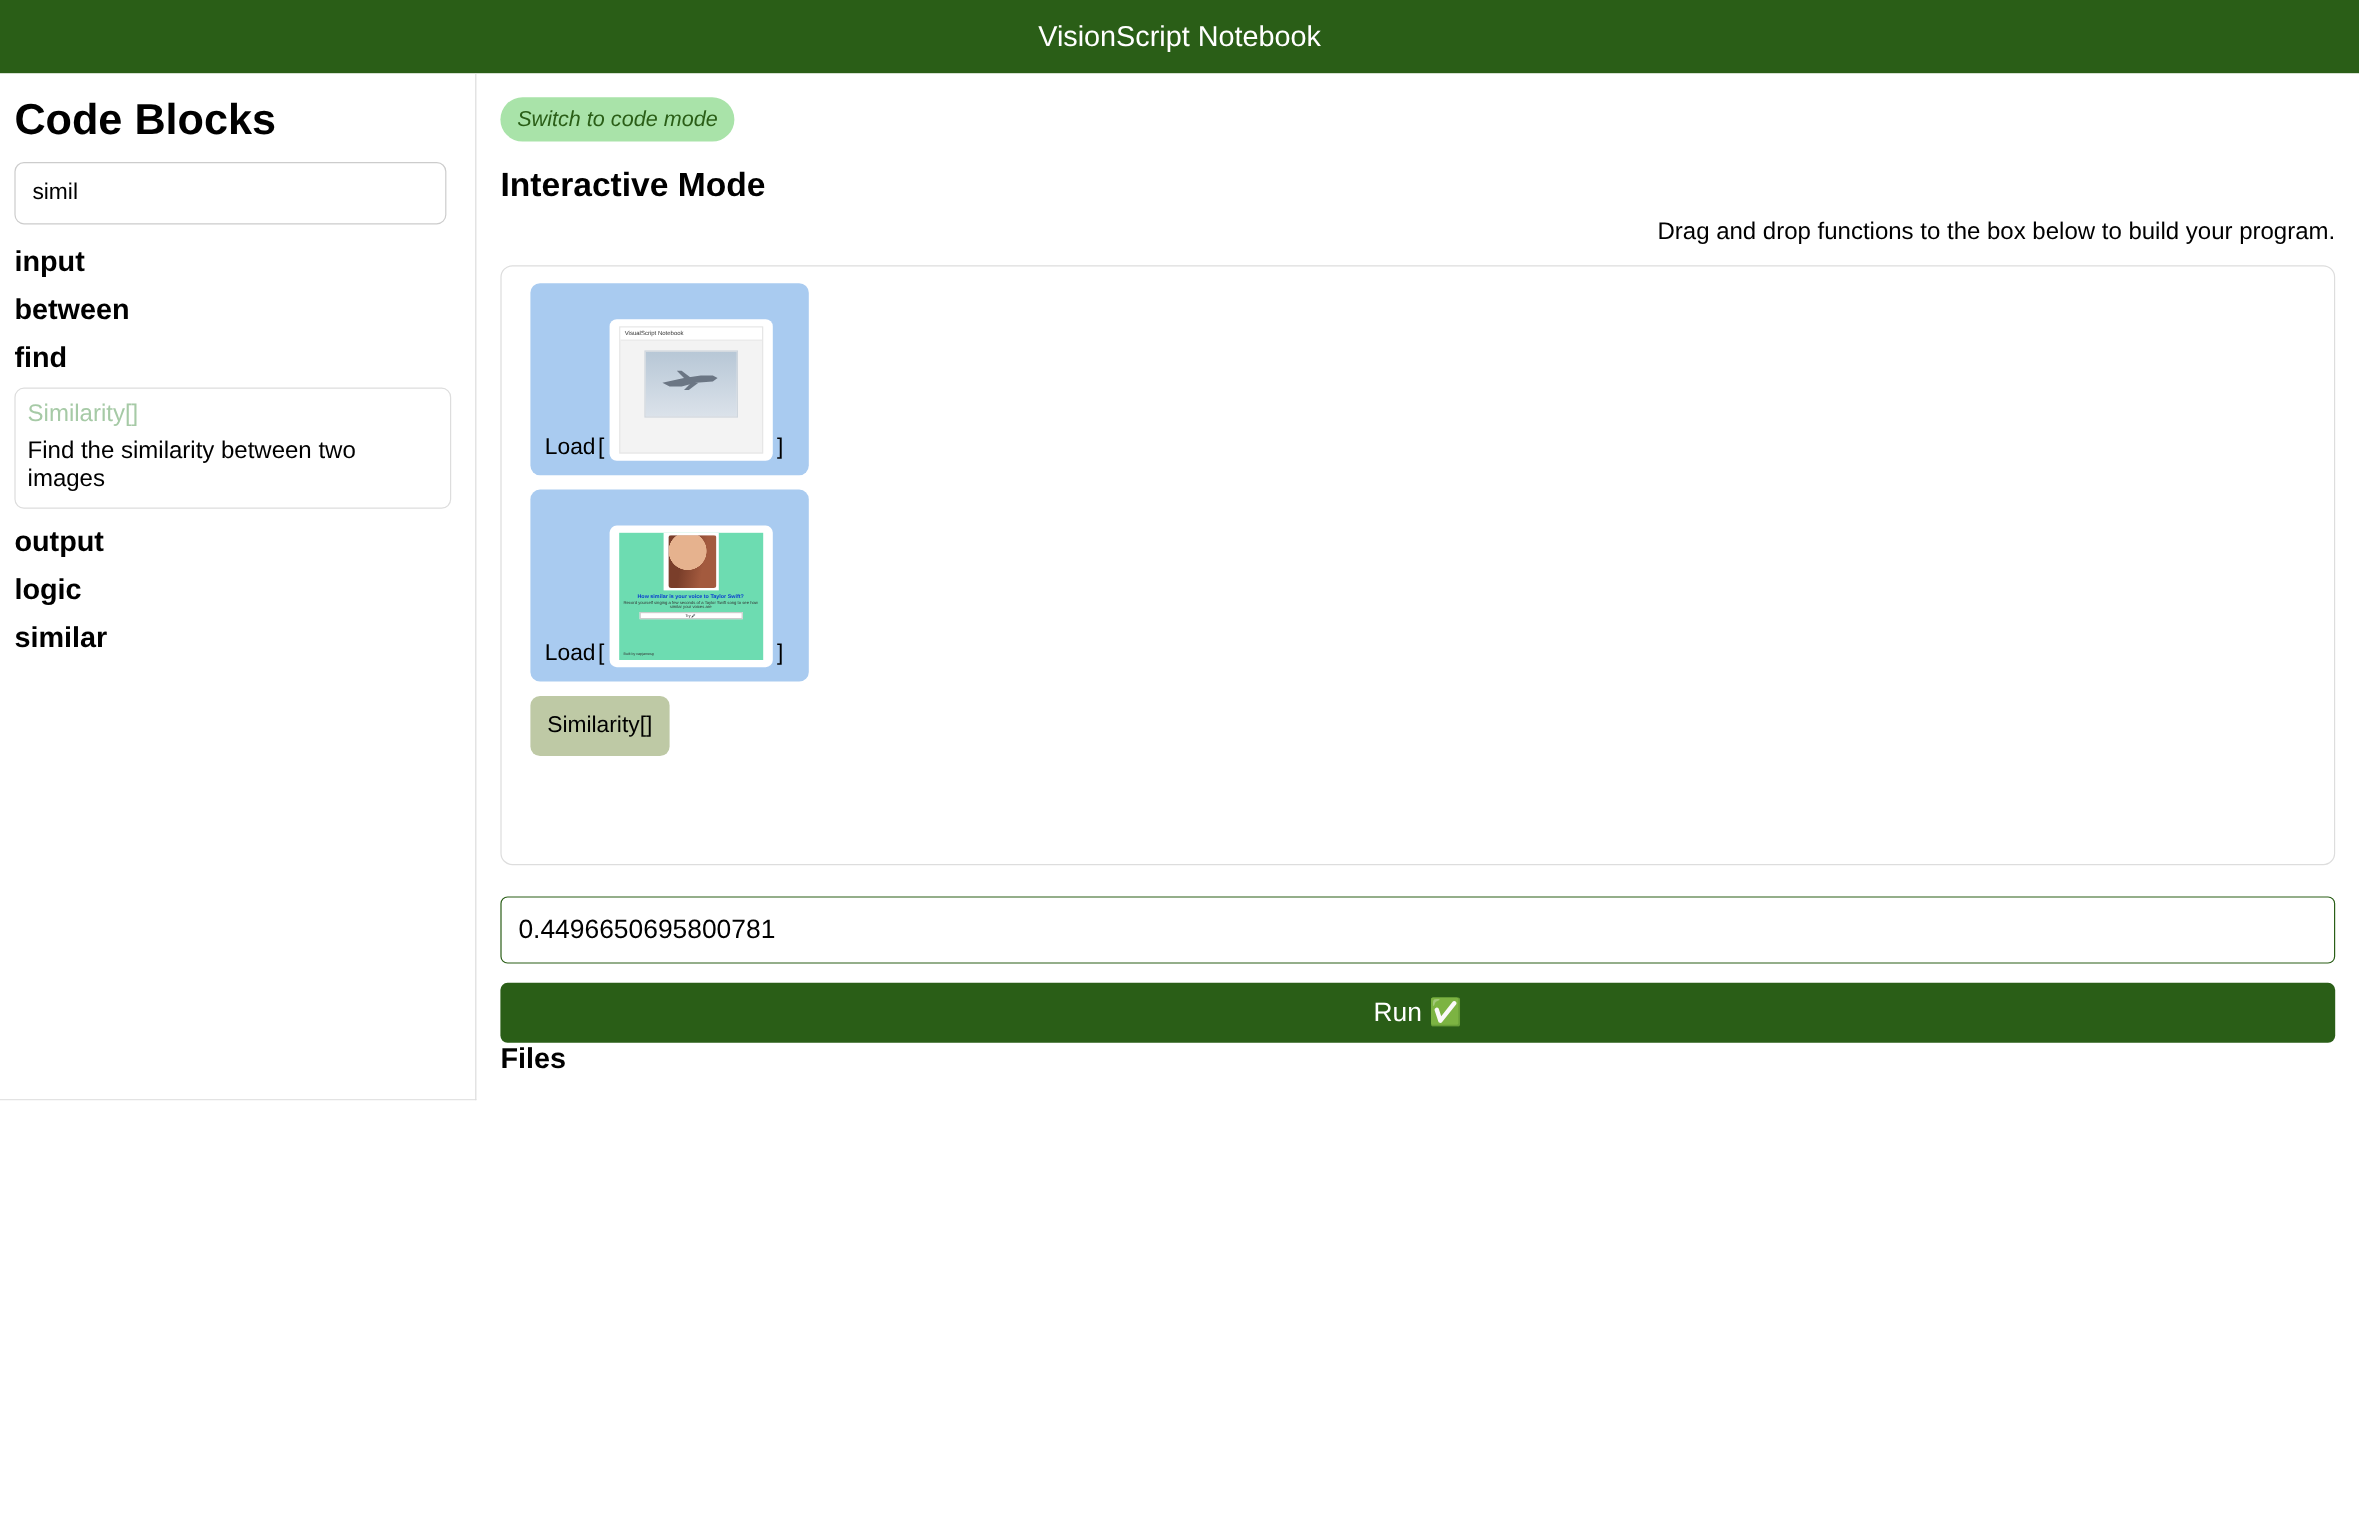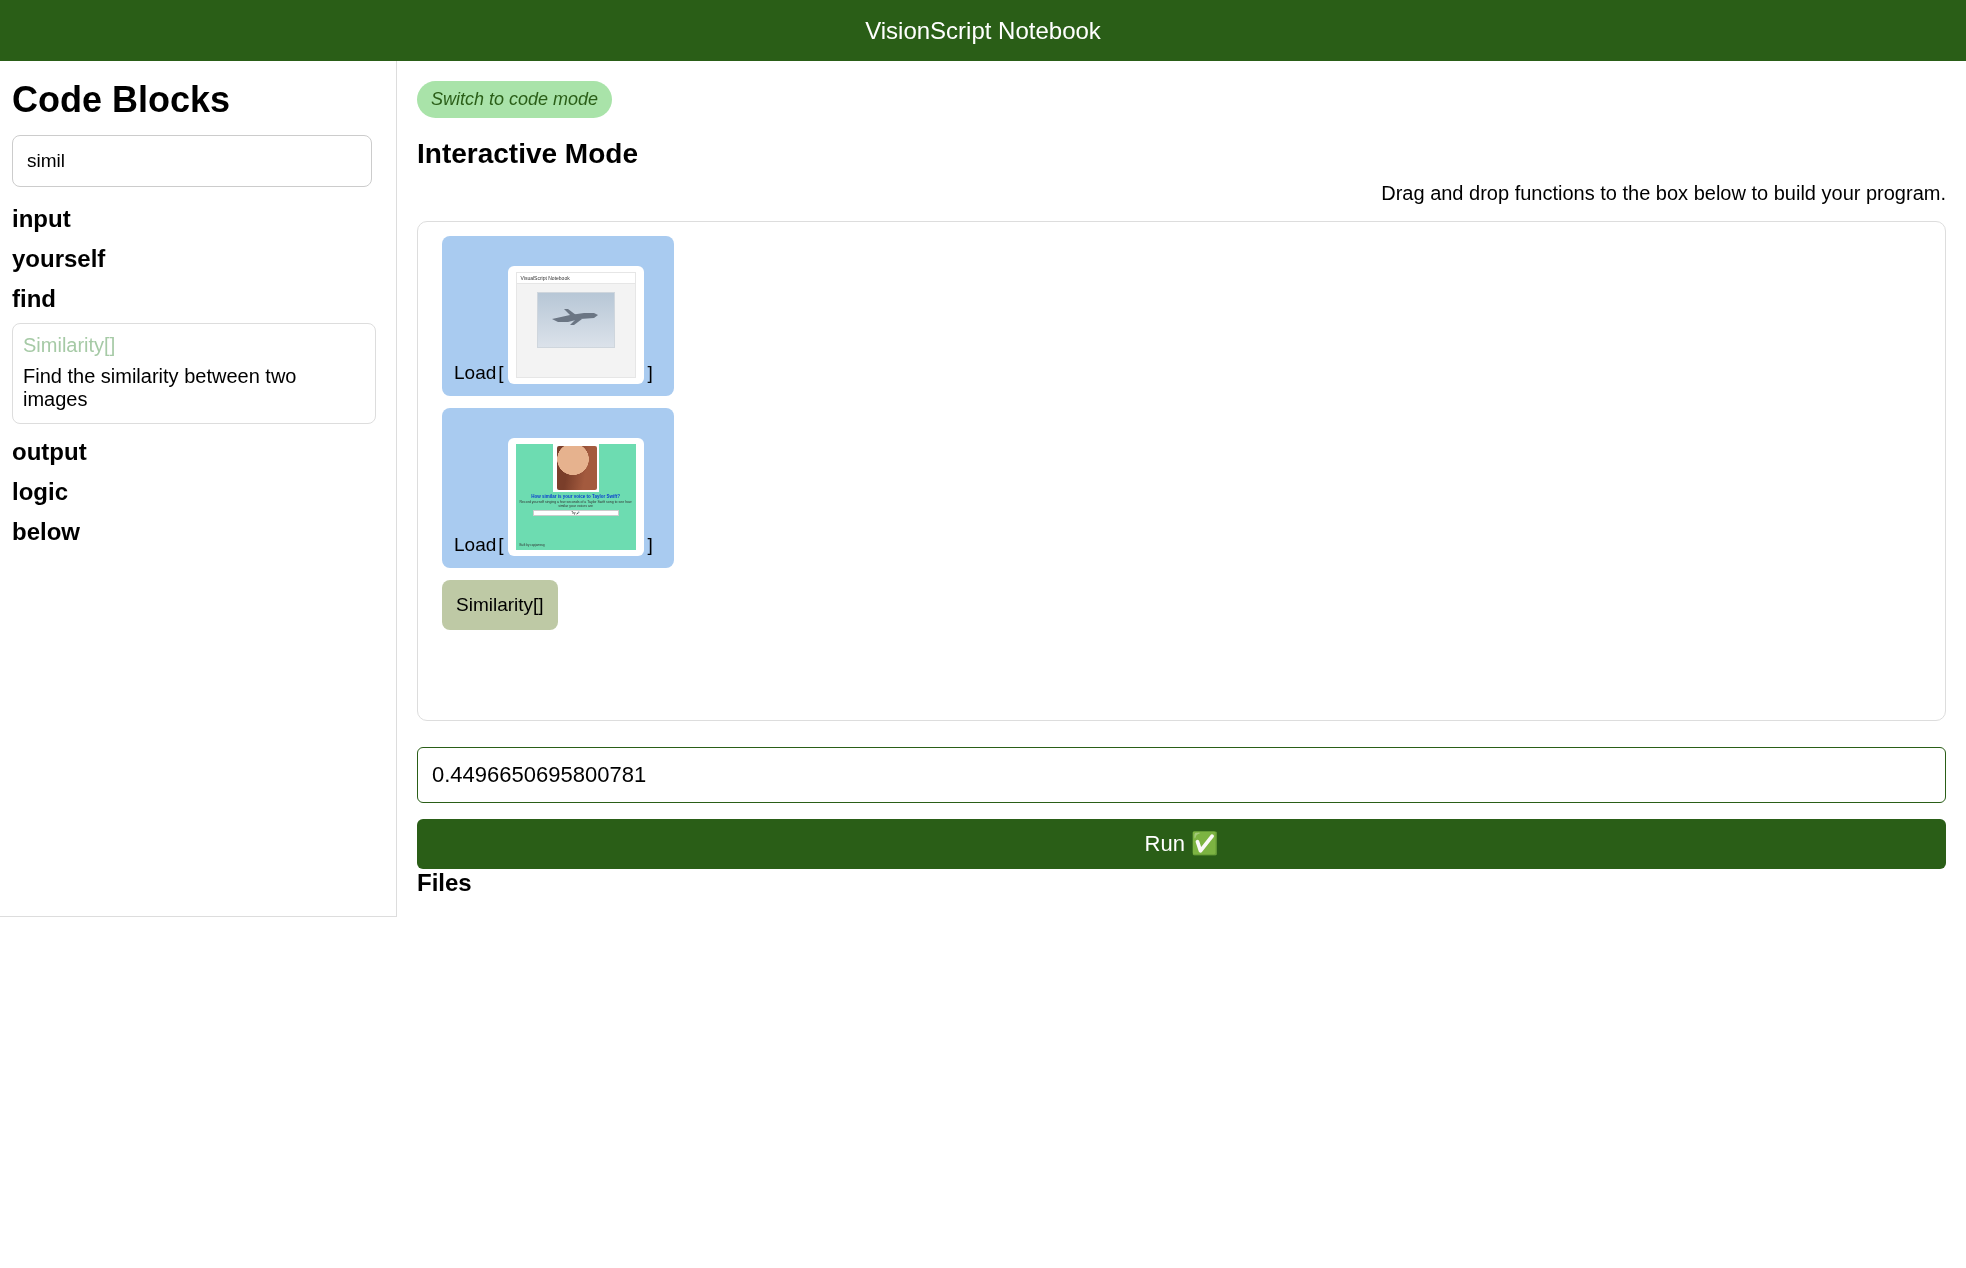--- a/index.html
+++ b/index.html
@@ -216,31 +216,31 @@
 <div class="header">
   <span>VisionScript Notebook</span>
 </div>
 
 <div class="layout">
 
   <aside class="sidebar">
     <h1>Code Blocks</h1>
     <input class="search" type="text" value="simil" style="">
     <div class="cat">input</div>
-    <div class="cat">yourself</div>
+    <div class="cat">between</div>
     <div class="cat">find</div>
 
     <div class="block-card">
       <div class="name">Similarity[]</div>
       <div class="desc">Find the similarity between two images</div>
     </div>
 
     <div class="cat">output</div>
     <div class="cat">logic</div>
-    <div class="cat">below</div>
+    <div class="cat">similar</div>
   </aside>
 
   <main class="main">
     <button class="switch-btn">Switch to code mode</button>
     <h2>Interactive Mode</h2>
     <p class="instr">Drag and drop functions to the box below to build your program.</p>
 
     <div class="canvas">
 
       <div>

